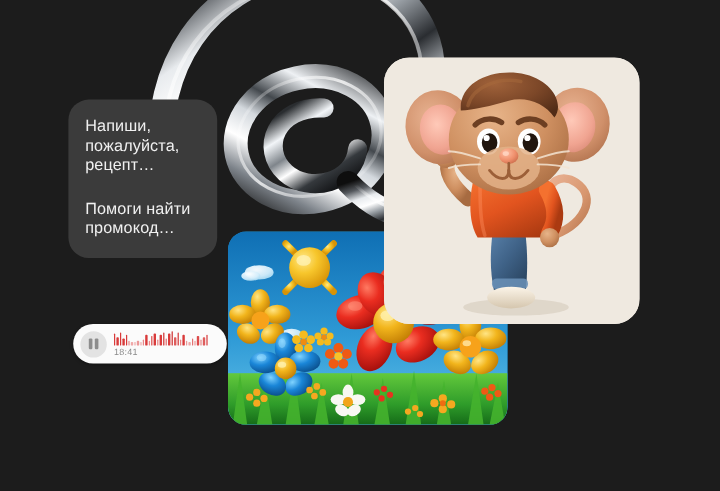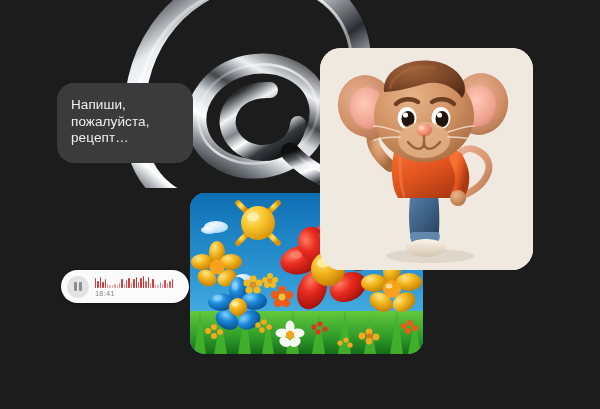--- a/index.html
+++ b/index.html
@@ -15,21 +15,21 @@
   
   .spiral-wrap {
     position:absolute; left:120px; top:-62px;
     width:260px; height:250px;
     pointer-events:none;
   }
 
   
   .prompt-bubble {
     position:absolute; left:57px; top:83px;
-    width:136px; padding:14px 14px 16px 14px;
+    width:124px; padding:14px 14px 16px 14px;
     background:#3b3b3b;
     border-radius:17px;
     color:#f2f2f2;
   }
   .prompt-line {
     font-size:13.5px;
     line-height:16.5px;
     letter-spacing:0.1px;
     color:#f0f0f0;
     white-space:pre-line;
@@ -509,20 +509,22 @@
         <path d="M128 84 C 140 80, 148 78, 154 78"></path>
         <path d="M128 89 C 140 89, 148 90, 154 92"></path>
       </g>
     </svg>
   </div>
 
   <div class="prompt-bubble">
     <div class="prompt-line">Напиши,
 пожалуйста,
 рецепт…</div>
+    <div class="prompt-line">Помоги найти
+промокод…</div>
   </div>
 
   <div class="voice-pill">
     <div class="play-btn">
       <i></i>
       <i></i>
     </div>
     <div class="voice-right">
       <div class="wave" id="waveform">
           <span style="height: 10px; background: rgb(217, 58, 58);"></span>

